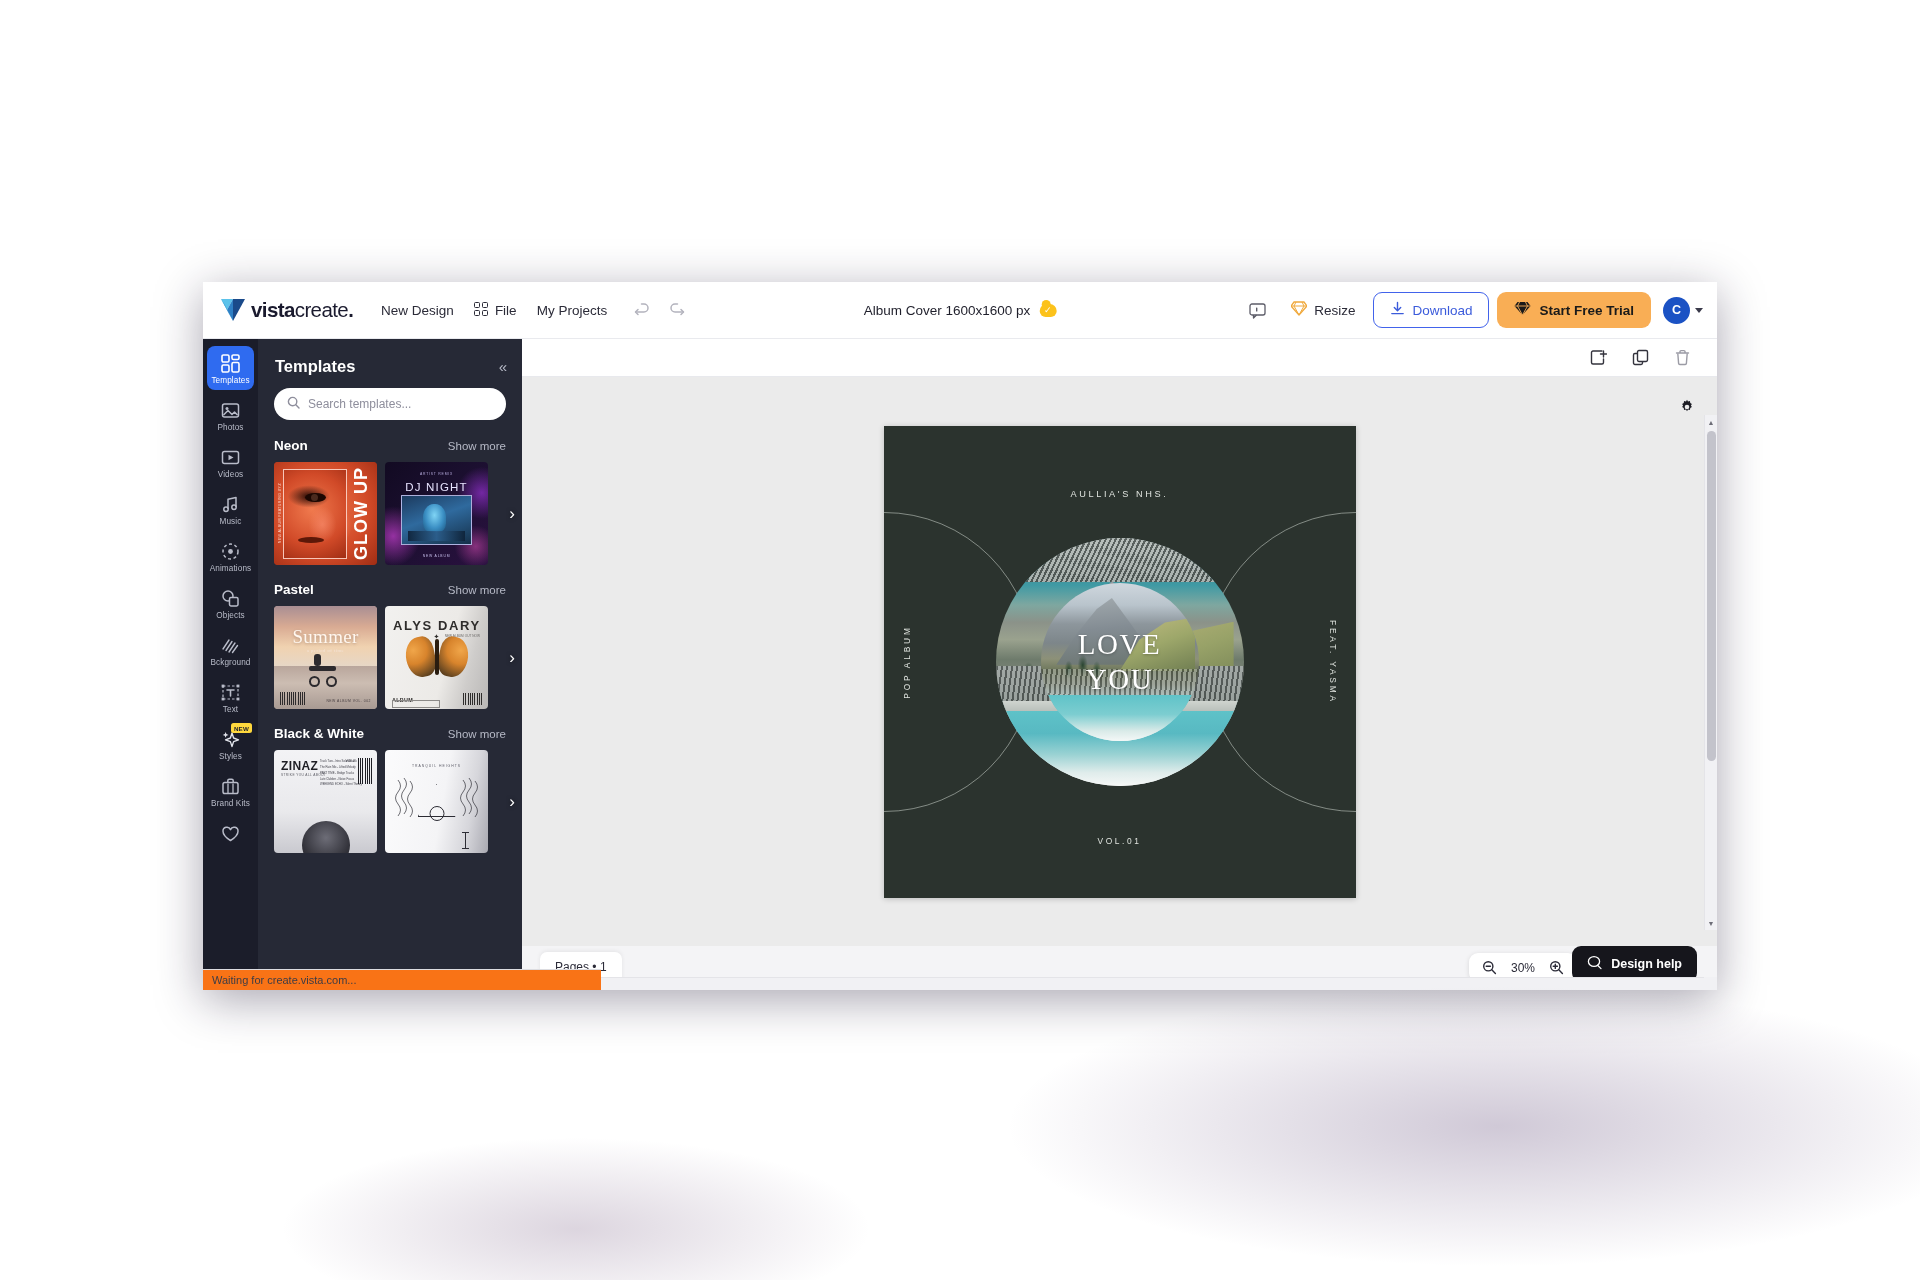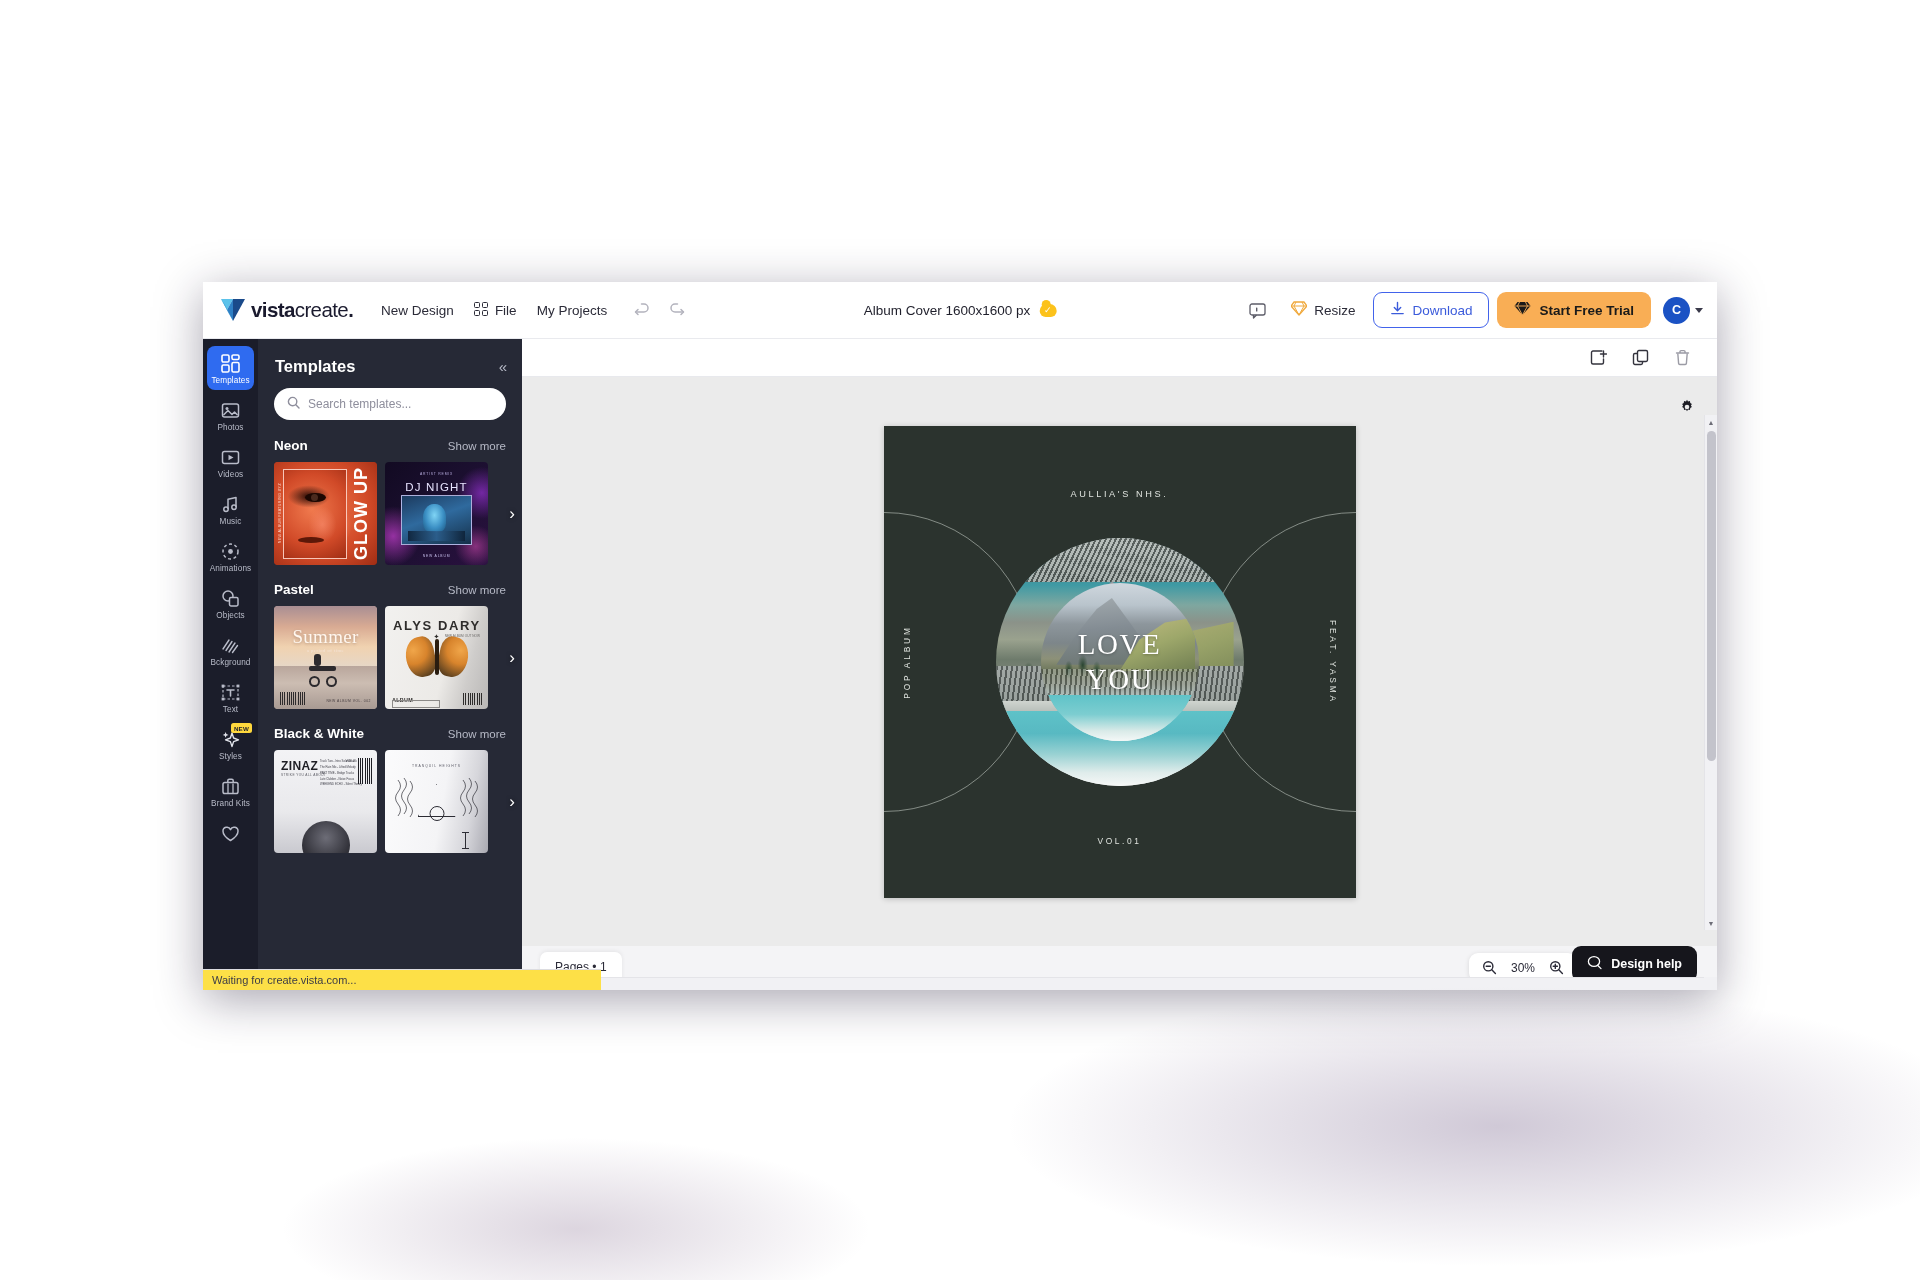--- a/index.html
+++ b/index.html
@@ -396,21 +396,21 @@
 
   
   .vscroll { position:absolute; right:0; top:38px; bottom:16px; width:13px; background:#f1f1f4; border-left:1px solid #e4e4e8; }
   .vthumb { position:absolute; top:16px; left:2px; width:9px; height:330px; background:#c3c3cb; border-radius:5px; }
   .varrow { position:absolute; left:0; right:0; height:14px; display:flex; align-items:center; justify-content:center; font-size:7px; color:#6d6d77; }
   .varrow.up { top:0; } .varrow.down { bottom:0; }
   .hscroll { position:absolute; left:0; right:0; bottom:0; height:13px; background:#f1f1f4; border-top:1px solid #e4e4e8; }
 
   
   .statusbar {
-    position:absolute; left:0; bottom:0; width: 398px; height: 21px; background:#fde047;
+    position:absolute; left:0; bottom:0; width: 398px; height: 21px; background:#f97316;
     border-top:1px solid #dcdce0; display:flex; align-items:center; padding-left:9px;
     font-size:11px; color:#3c3c46; z-index: 30;
   }
   .scroll-corner{ position:absolute; right:0; bottom:0; width:13px; height:13px; background:#f1f1f4; }
 </style>
 </head>
 <body>
 
 <div id="desktop">
 

